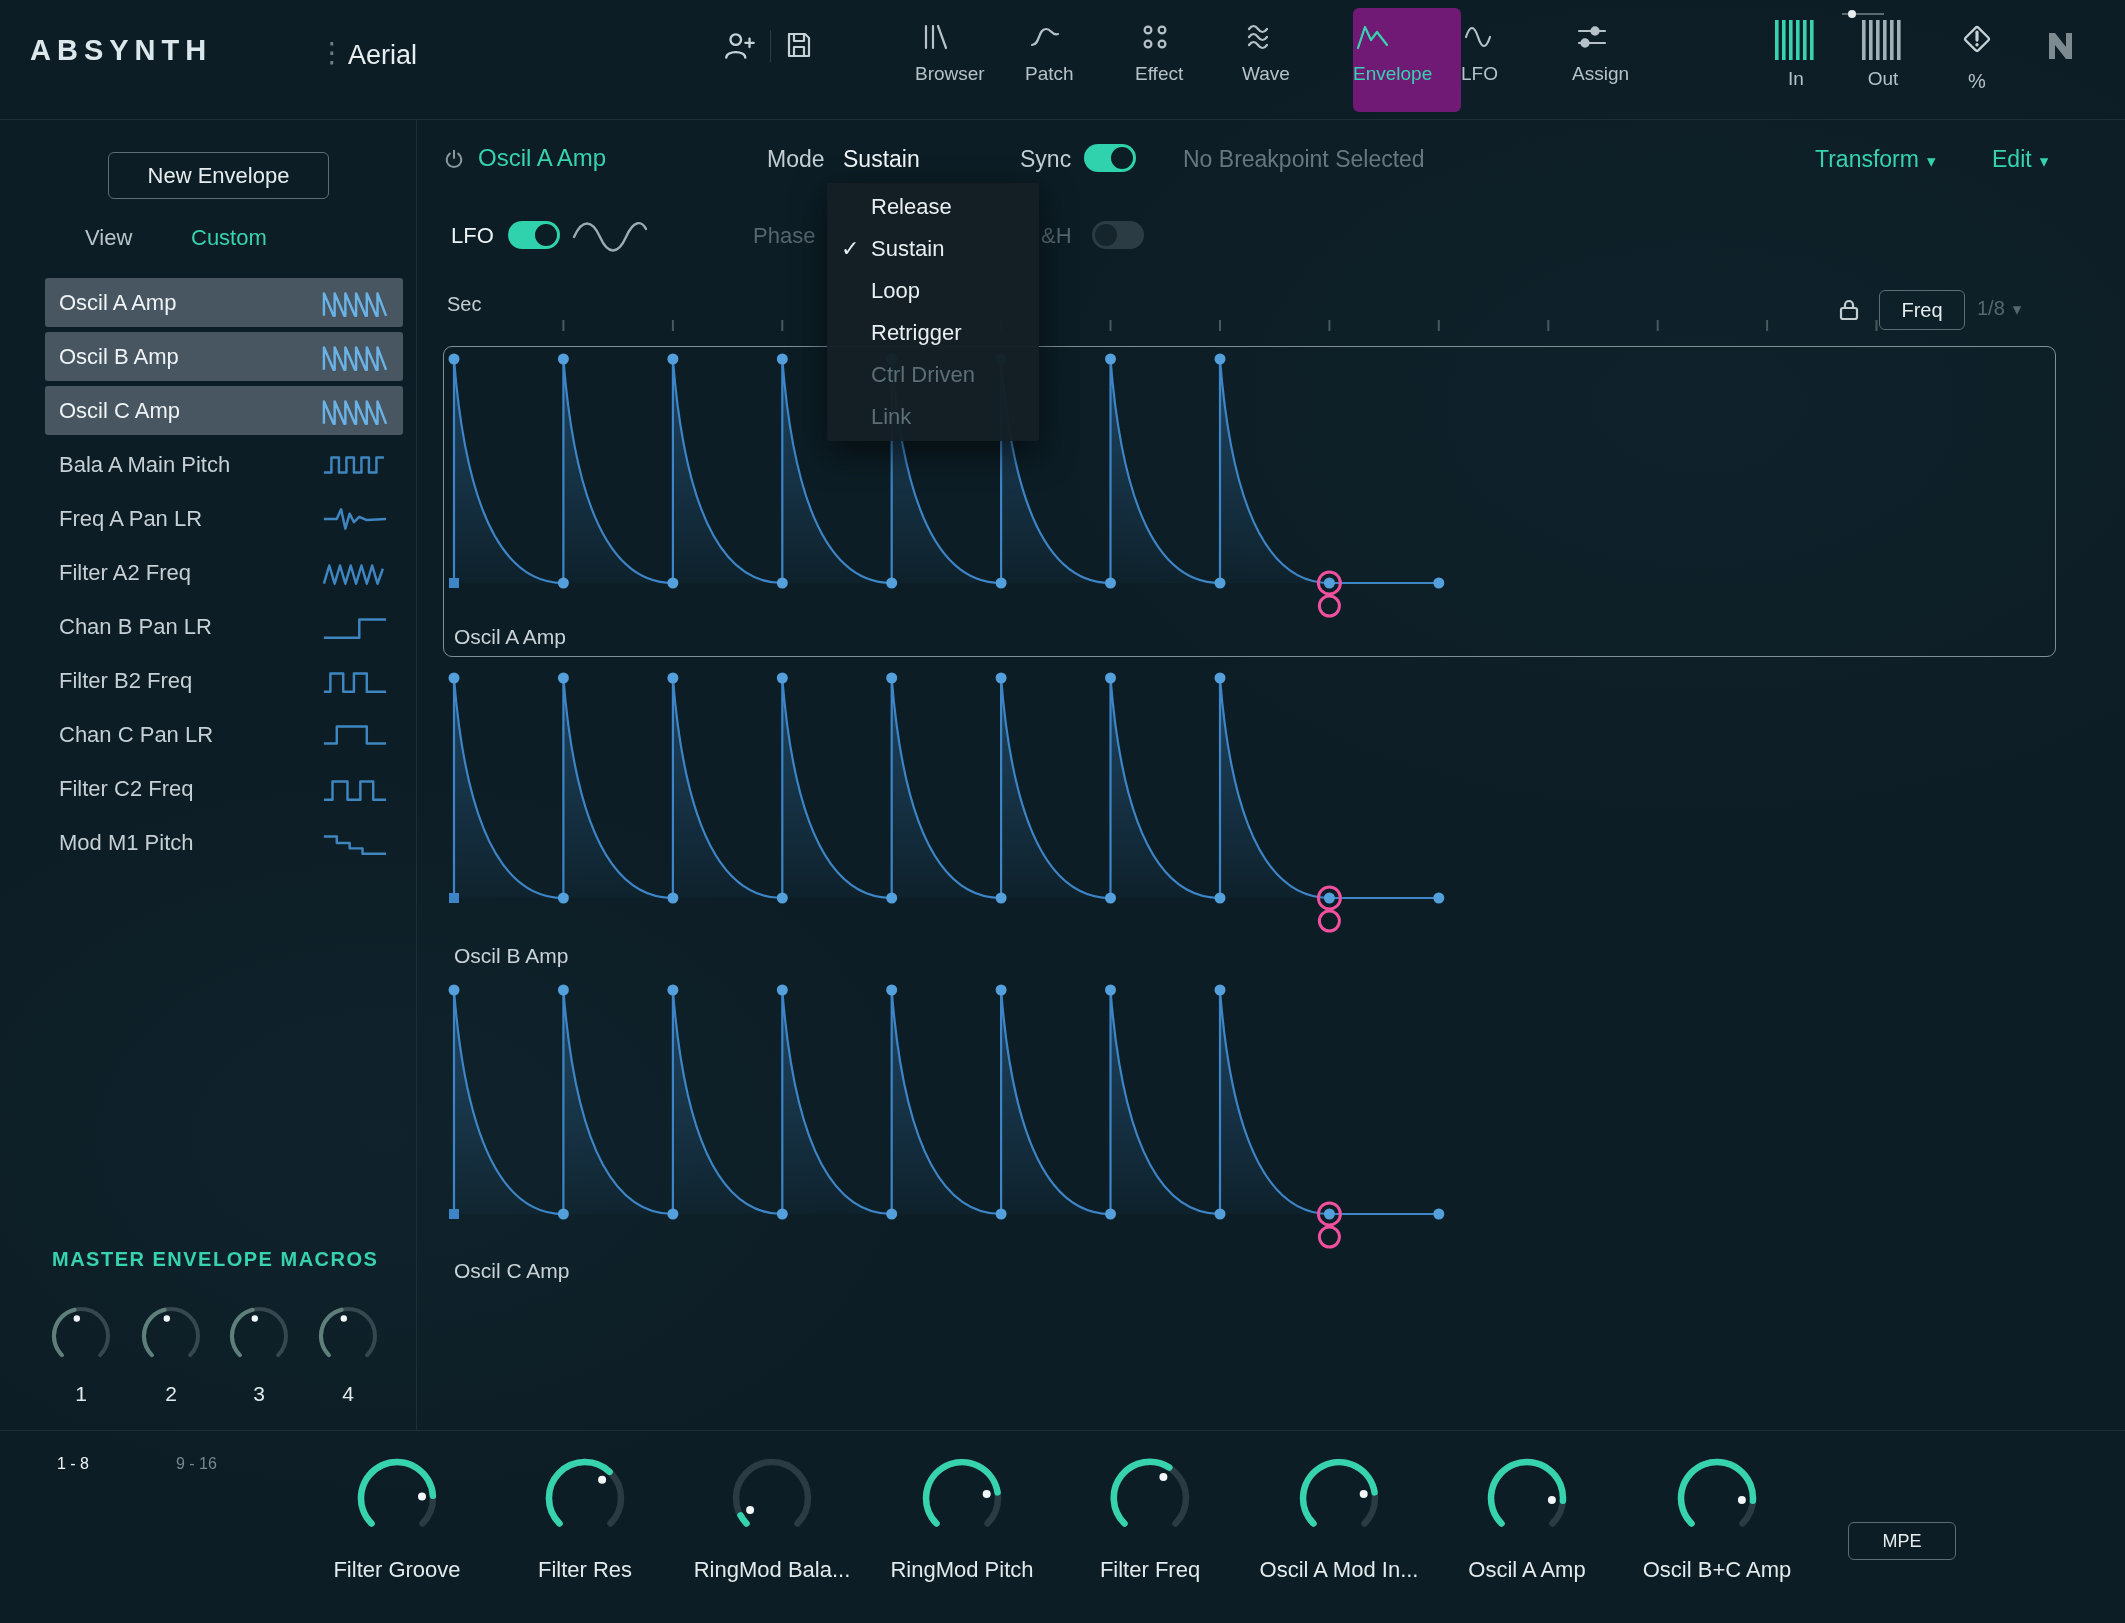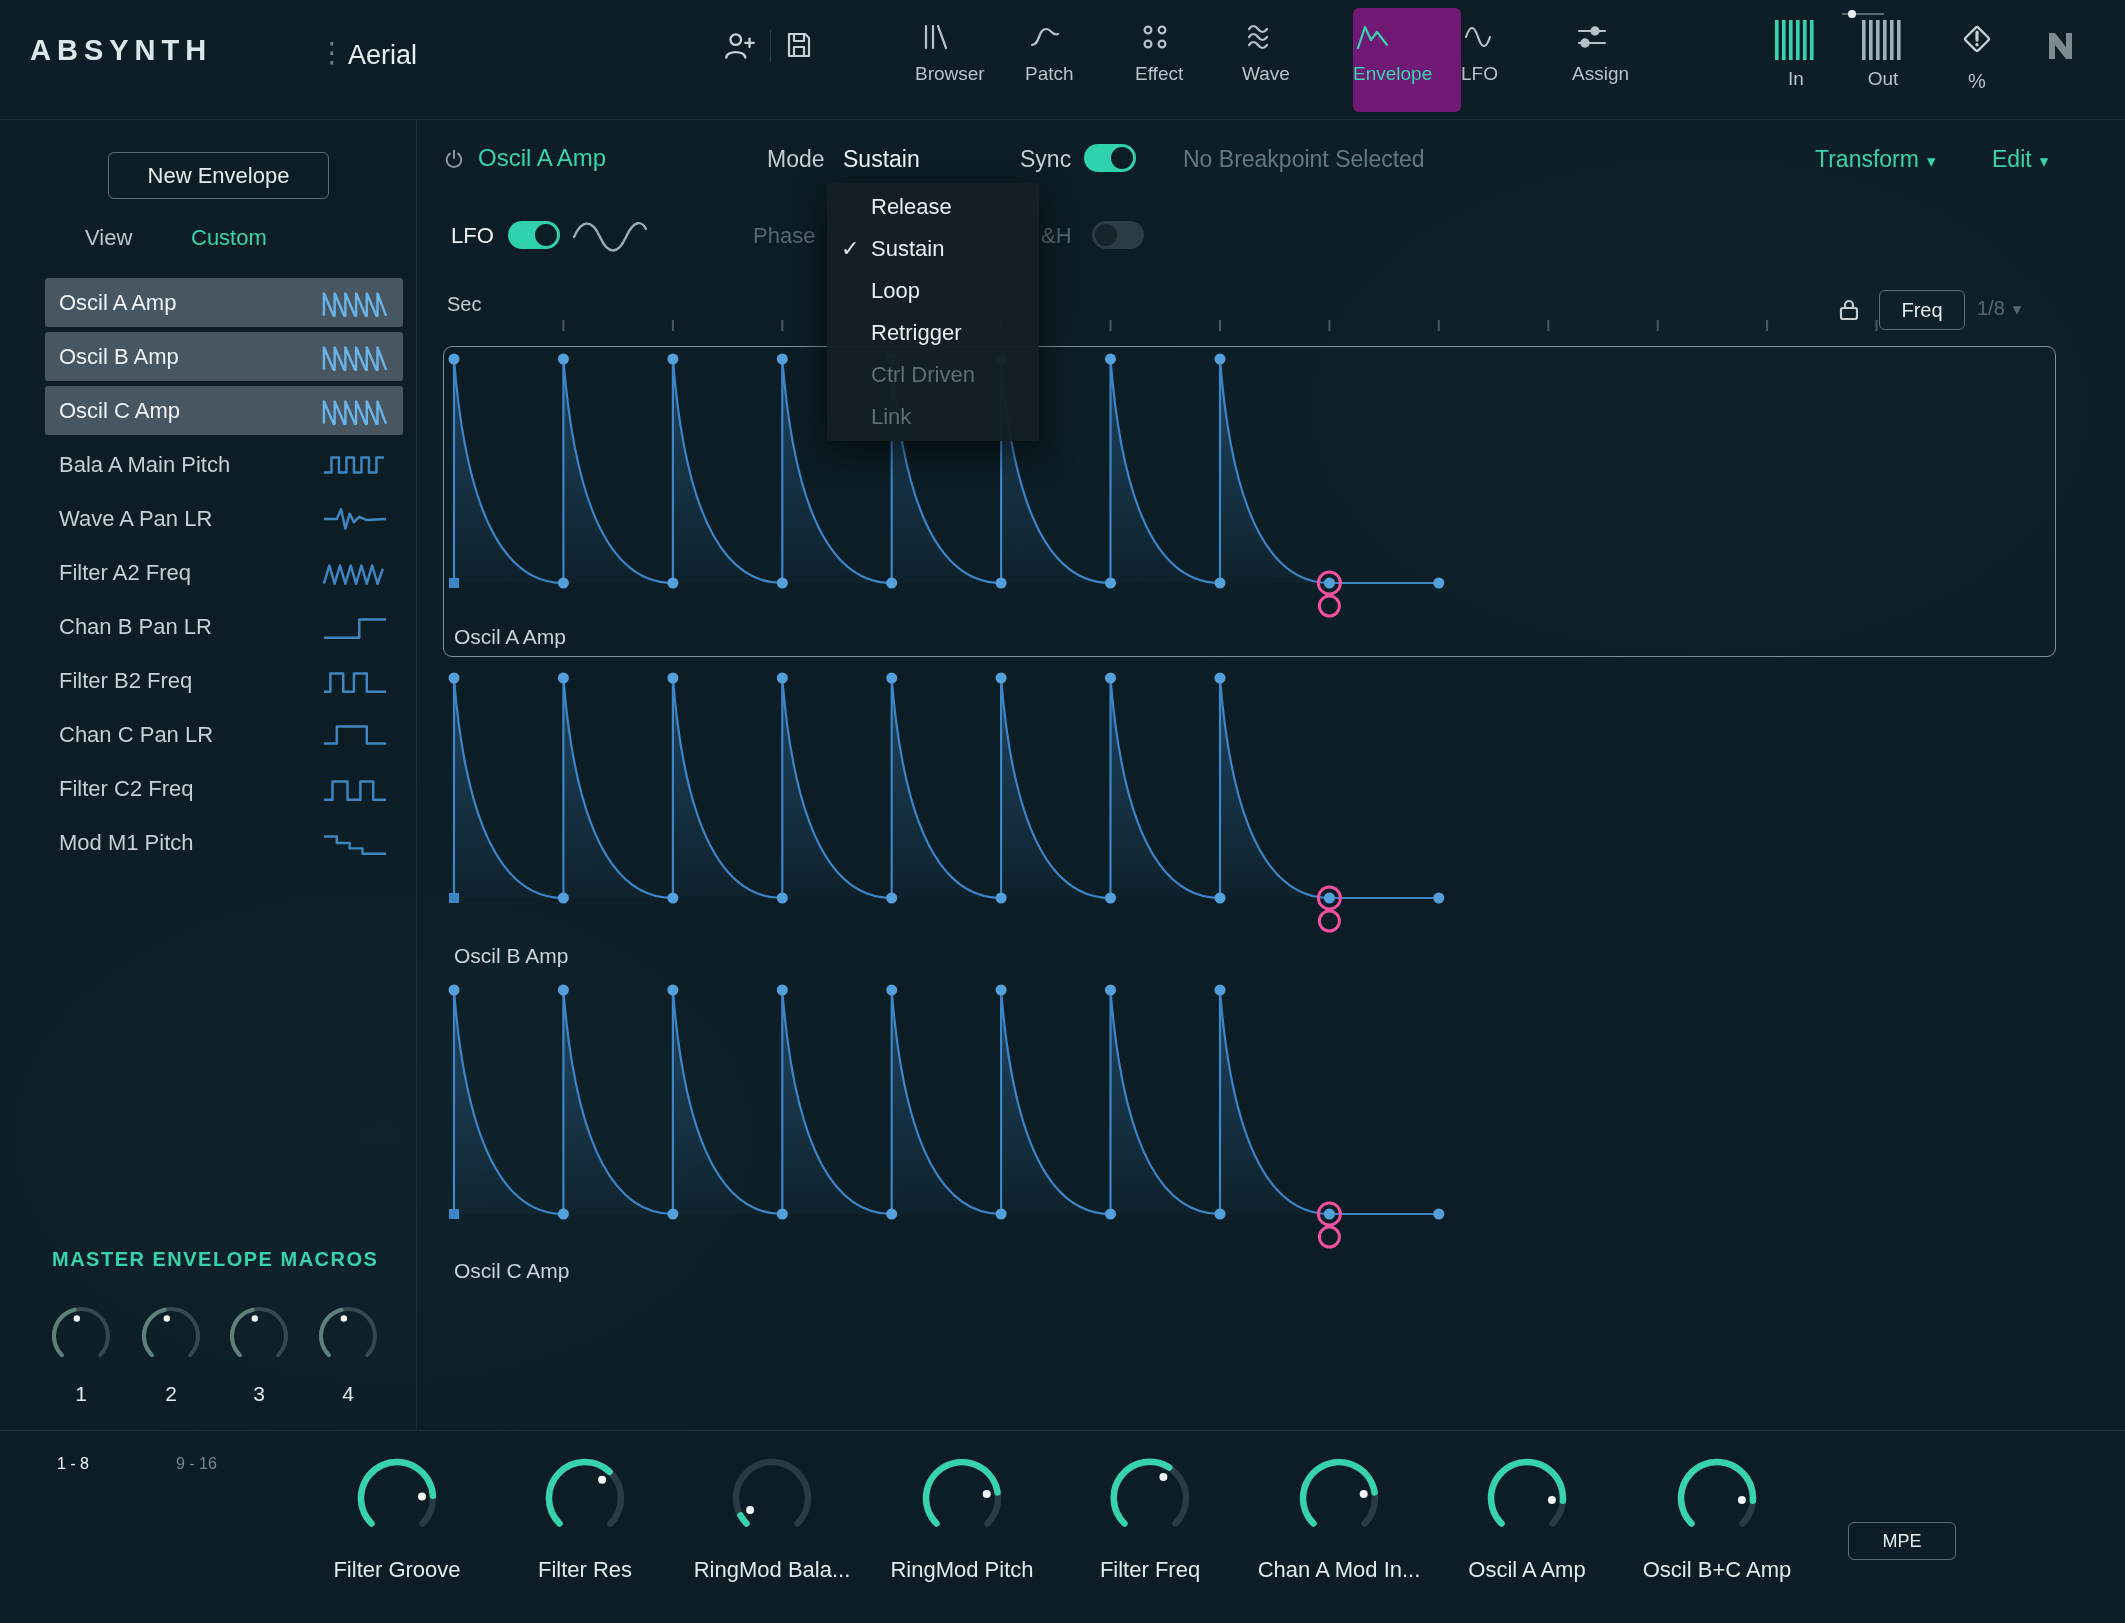--- a/index.html
+++ b/index.html
@@ -203,21 +203,21 @@
           <path d="M1 26 L1 5 L10 26 L11 26 L11 5 L20 26 L21 26 L21 5 L30 26 L31 26 L31 5 L40 26 L41 26 L41 5 L50 26 L51 26 L51 5 L59 26"></path>
         </svg>
       </div>
     <div class="env-item" style="top:320px">
         <span>Bala A Main Pitch</span>
         <svg viewBox="0 0 60 28">
           <path d="M1 21 L8 21 L8 7 L15 7 L15 21 L22 21 L22 7 L29 7 L29 21 L36 21 L36 7 L43 7 L43 21 L50 21 L50 7 L57 7"></path>
         </svg>
       </div>
     <div class="env-item" style="top:374px">
-        <span>Wave A Pan LR</span>
+        <span>Freq A Pan LR</span>
         <svg viewBox="0 0 60 28">
           <path d="M1 14 L13 14 L17 5 L21 23 L25 9 L29 17 L34 12 L41 15 L59 14"></path>
         </svg>
       </div>
     <div class="env-item" style="top:428px">
         <span>Filter A2 Freq</span>
         <svg viewBox="0 0 60 28">
           <path d="M1 24 L6 7 L11 24 L16 7 L21 24 L26 7 L31 24 L36 7 L41 24 L46 7 L51 24 L56 10"></path>
         </svg>
       </div>
@@ -480,18 +480,18 @@
       <path d="M17.5 68.5 A36 36 0 1 1 68.5 68.5" stroke="#2b3b43" stroke-width="6.5" fill="none" stroke-linecap="round"></path>
       <path d="M17.5 68.5 A36 36 0 1 1 78.9 45.8" stroke="#36d3ae" stroke-width="6.5" fill="none" stroke-linecap="round"></path>
       <circle cx="67.9" cy="45.0" r="4" fill="#f2f6f7"></circle>
     </svg>
 
   <div class="knob-label" style="left:297px;top:126px;width:200px">Filter Groove</div>
   <div class="knob-label" style="left:485px;top:126px;width:200px">Filter Res</div>
   <div class="knob-label" style="left:672px;top:126px;width:200px">RingMod Bala...</div>
   <div class="knob-label" style="left:862px;top:126px;width:200px">RingMod Pitch</div>
   <div class="knob-label" style="left:1050px;top:126px;width:200px">Filter Freq</div>
-  <div class="knob-label" style="left:1239px;top:126px;width:200px">Chan A Mod In...</div>
+  <div class="knob-label" style="left:1239px;top:126px;width:200px">Oscil A Mod In...</div>
   <div class="knob-label" style="left:1427px;top:126px;width:200px">Oscil A Amp</div>
   <div class="knob-label" style="left:1617px;top:126px;width:200px">Oscil B+C Amp</div>
 
   <button class="abs ghost-btn" style="left:1848px;top:91px;width:108px;height:38px;font-size:18px">MPE</button>
 </footer>
 
 </body></html>

